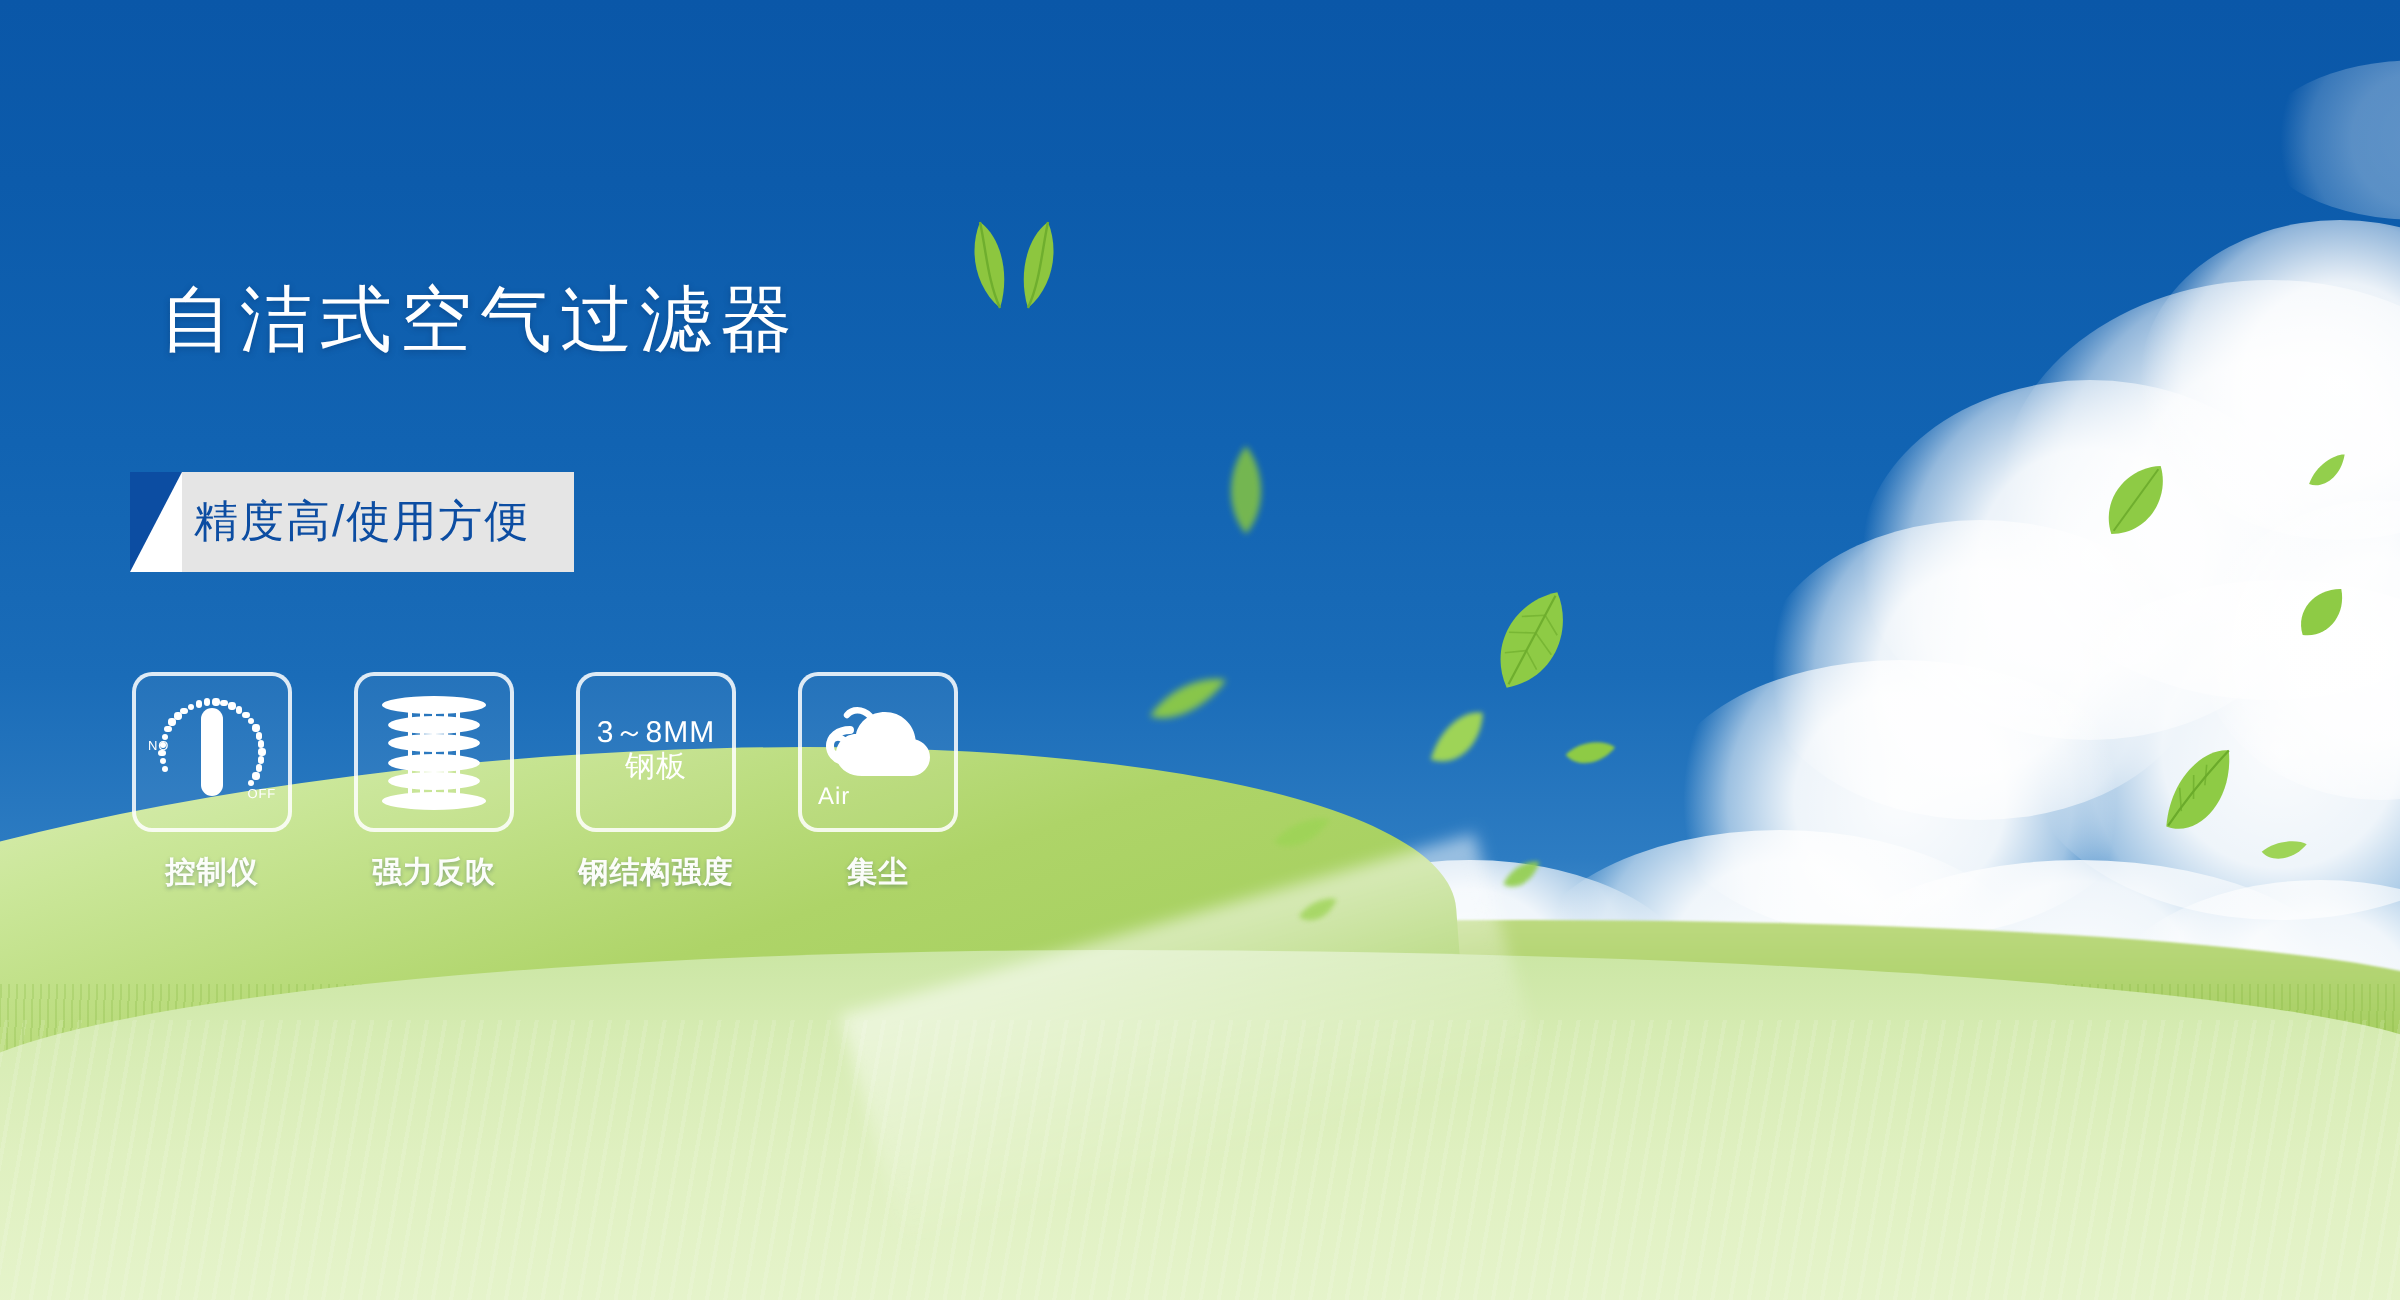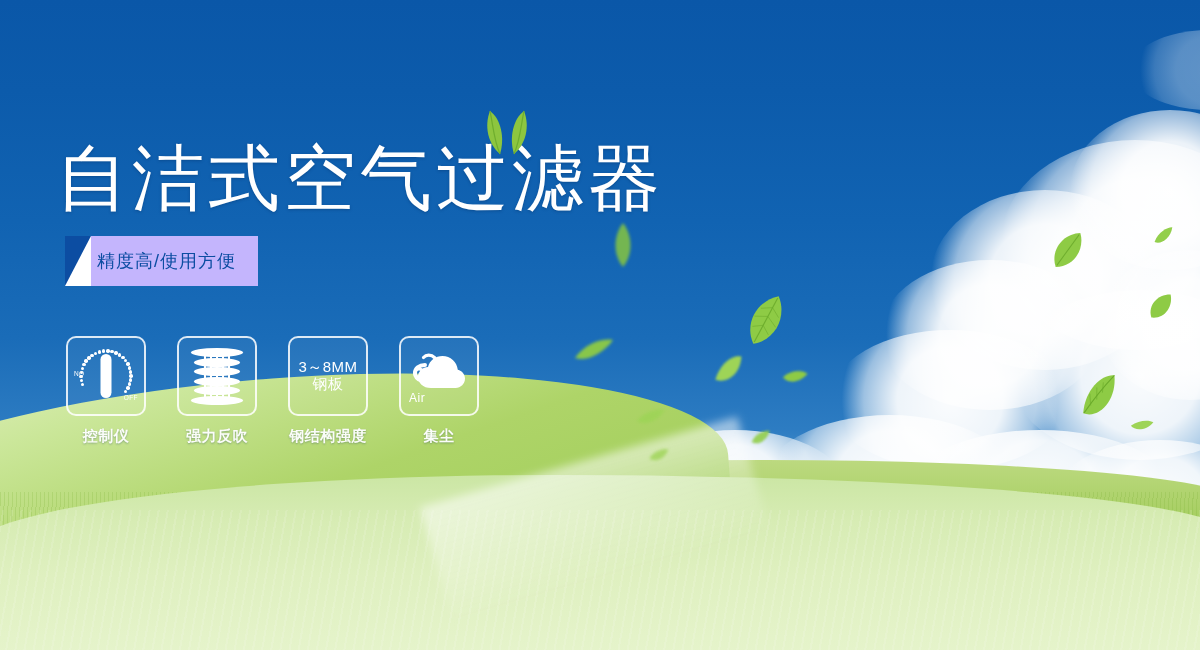--- a/index.html
+++ b/index.html
@@ -64,22 +64,22 @@
     opacity:.7;filter:blur(.3px);
   }
   .path{
     position:absolute;left:430px;bottom:70px;width:330px;height:120px;
     background:linear-gradient(to bottom, rgba(255,255,255,.55), rgba(255,255,255,0));
     transform:rotate(-16deg);filter:blur(4px);
   }
 
   
   .headline{
-    position:absolute;left:56px;top:142px;
-    font-size:72px;line-height:1;color:#ffffff;letter-spacing:4px;
+    position:absolute;left:80px;top:142px;
+    font-size:36px;line-height:1;color:#ffffff;letter-spacing:4px;
     font-weight:400;white-space:nowrap;
     text-shadow:0 1px 3px rgba(0,40,90,.35);
   }
 
   
   .sprout{position:absolute;left:474px;top:108px;width:62px;height:48px;}
 
   
   .subbar{
     position:absolute;left:65px;top:236px;height:50px;display:flex;align-items:stretch;
@@ -87,22 +87,22 @@
   .sub-a{
     background:#0c4da2;color:#ffffff;display:flex;align-items:center;
     padding:0 22px 0 20px;font-size:22px;letter-spacing:1px;white-space:nowrap;
   }
   .sub-wedge{width:26px;background:#0c4da2;position:relative;}
   .sub-wedge:after{
     content:"";position:absolute;inset:0;background:#ffffff;
     clip-path:polygon(100% 0,100% 100%,0 100%);
   }
   .sub-b{
-    background:#c4b5fd;color:#0c4da2;display:flex;align-items:center;
-    padding:0 22px 0 6px;font-size:18px;letter-spacing:1px;white-space:nowrap;
+    background:#e5e5e5;color:#0c4da2;display:flex;align-items:center;
+    padding:0 22px 0 6px;font-size:22px;letter-spacing:1px;white-space:nowrap;
   }
 
   
   .features{position:absolute;left:66px;top:336px;display:flex;gap:31px;}
   .feat{width:80px;display:flex;flex-direction:column;align-items:center;}
   .feat-box{
     width:80px;height:80px;border:2px solid rgba(255,255,255,.85);border-radius:10px;
     display:flex;align-items:center;justify-content:center;position:relative;
     background:rgba(255,255,255,.05);
   }

